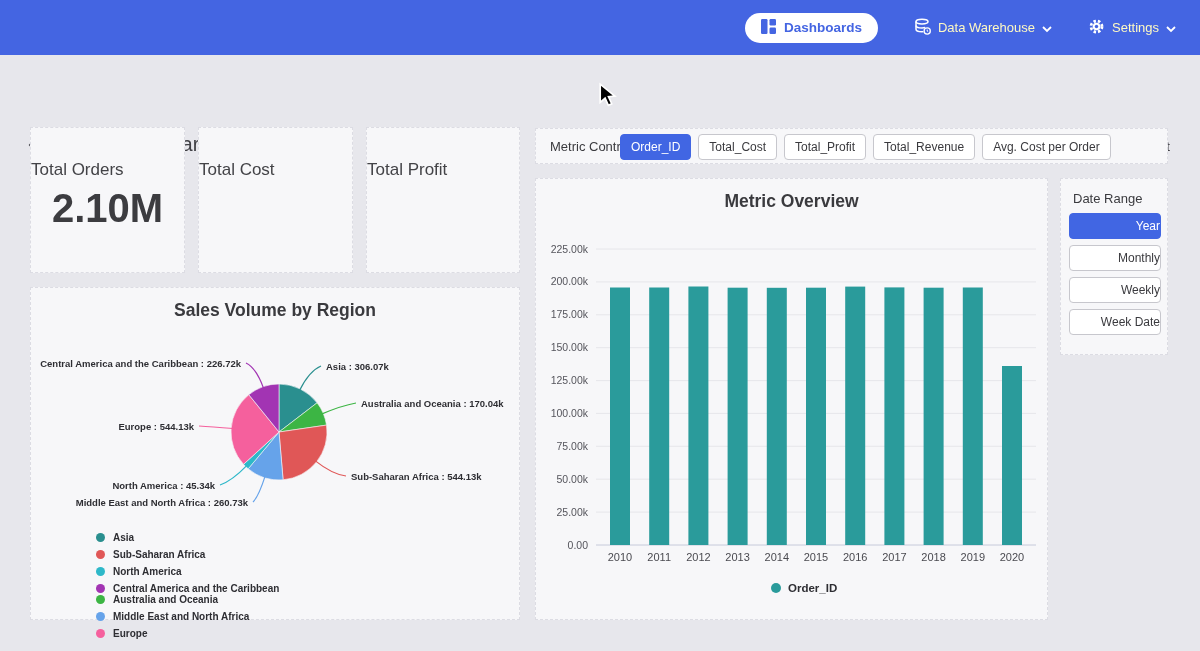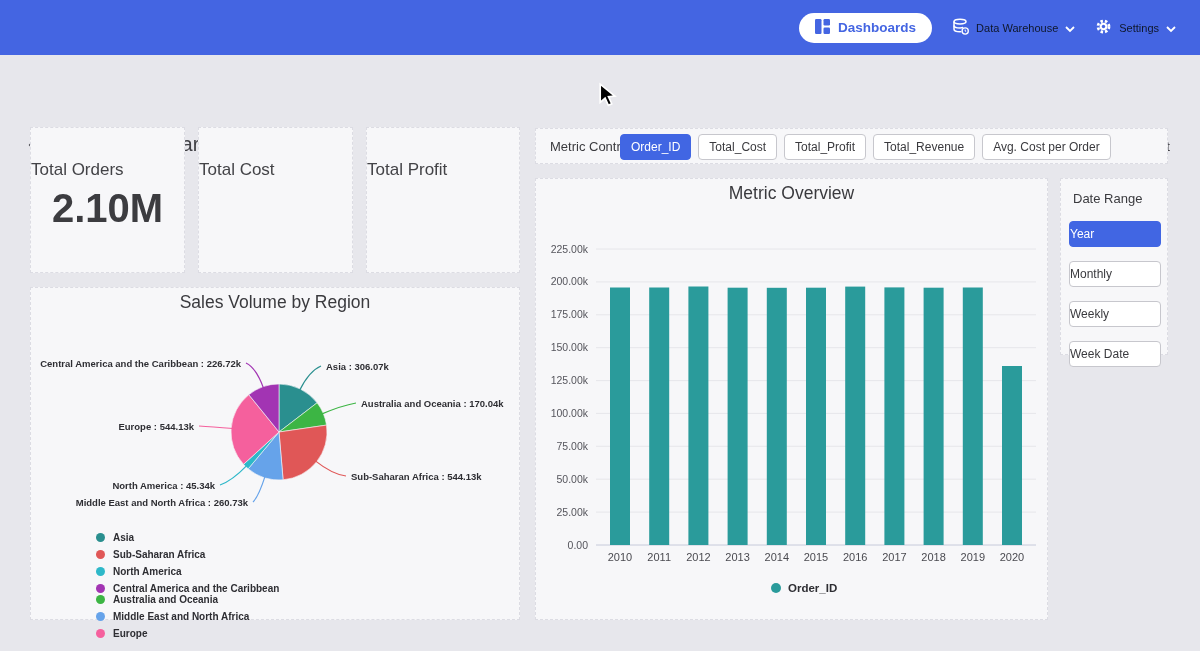--- a/index.html
+++ b/index.html
@@ -7,45 +7,45 @@
   body {
     position:relative; overflow:hidden;
     background:#e7e7ec;
     font-family:"Liberation Sans", sans-serif;
     color:#3a3a3e;
   }
   
   .topnav { position:absolute; left:0; top:0; width:1200px; height:55px; background:#4465e2; display:flex; align-items:center; }
   .logo-wrap { display:flex; align-items:center; margin-left:26px; gap:10px; }
   .logo-text { color:#fff; font-size:11px; font-weight:bold; letter-spacing:2.5px; line-height:14px; }
-  .nav-right { position:absolute; right:24px; top:0; height:55px; display:flex; align-items:center; gap:20px; }
+  .nav-right { position:absolute; right:24px; top:0; height:55px; display:flex; align-items:center; gap:36px; }
   .pill-btn { display:flex; align-items:center; gap:8px; background:#fff; color:#4465e2; font-size:13.5px; font-weight:bold; border:none; border-radius:17px; height:30px; padding:0 16px; cursor:pointer; }
-  .nav-item { display:flex; align-items:center; gap:7px; color:#0f172a; font-size:11px; font-weight:500; background:none; border:none; cursor:pointer; }
+  .nav-item { display:flex; align-items:center; gap:7px; color:#fef9c3; font-size:13px; font-weight:500; background:none; border:none; cursor:pointer; }
   
   .page-header { position:absolute; left:0; top:55px; width:1200px; height:58px; }
   .back-btn { position:absolute; left:28px; top:80px; background:none; border:none; cursor:pointer; }
   .page-title { position:absolute; left:57px; top:78px; font-size:20px; font-weight:500; color:#3f3f44; }
   .header-actions { position:absolute; right:30px; top:78px; display:flex; align-items:center; gap:22px; height:26px; }
   .action-btn { display:flex; align-items:center; gap:7px; font-size:13.5px; font-weight:500; color:#37373c; background:none; border:none; cursor:pointer; }
   .action-btn.muted { color:#9b9ba3; }
   .boost-off { color:#a9c2f0; }
   
   .card { position:absolute; background:#f7f7f9; border:1px dashed #dcdce3; }
   .kpi-label { position:absolute; top:32px; width:100%; font-size:17px; font-weight:500; color:#434347; }
   .kpi-value { position:absolute; top:58px; width:100%; text-align:center; font-size:40px; font-weight:bold; color:#3c3c40; }
-  .chart-title { position:absolute; top:4px; width:100%; text-align:center; font-size:17.5px; font-weight:400; color:#3a3a3e; }
+  .chart-title { position:absolute; top:12px; width:100%; text-align:center; font-size:17.5px; font-weight:700; color:#3a3a3e; }
   
   #metric-control-label { position:absolute; left:14px; top:10px; font-size:13px; font-weight:500; }
   #metric-buttons { position:absolute; left:84px; top:5px; display:flex; gap:7px; }
   .chip-btn { font-family:"Liberation Sans",sans-serif; font-size:12px; padding:5px 10px; border-radius:4px; border:1px solid #c7c7cd; background:#fff; color:#3a3a3e; cursor:pointer; white-space:nowrap; }
   .chip-btn.selected { background:#4166e3; border-color:#4166e3; color:#fff; }
   
   #date-range-label { position:absolute; left:12px; top:12px; font-size:13px; font-weight:500; }
   #date-buttons { position:absolute; left:8px; top:34px; display:flex; flex-direction:column; gap:6px; width:92px; }
-  #date-buttons .chip-btn { text-align:left; padding:5px 0;margin-top:8px; }
+  #date-buttons .chip-btn { text-align:right; padding:5px 0; }
   
   #pie-legend { position:absolute; left:65px; top:244px; display:flex;flex-direction:column; }
   .legend-col { display:flex; flex-direction:column; gap:6px; }
   .legend-col:first-child { width:205px; }
   .legend-item { display:flex; align-items:center; gap:8px; font-size:10px; font-weight:bold; color:#2e2e33; }
   .legend-dot { width:9px; height:9px; border-radius:50%; flex:0 0 9px; }
   svg { overflow:visible; }
   .cursor { position:absolute; left:597px; top:83px; z-index:99; pointer-events:none; }
 </style>
 </head>

